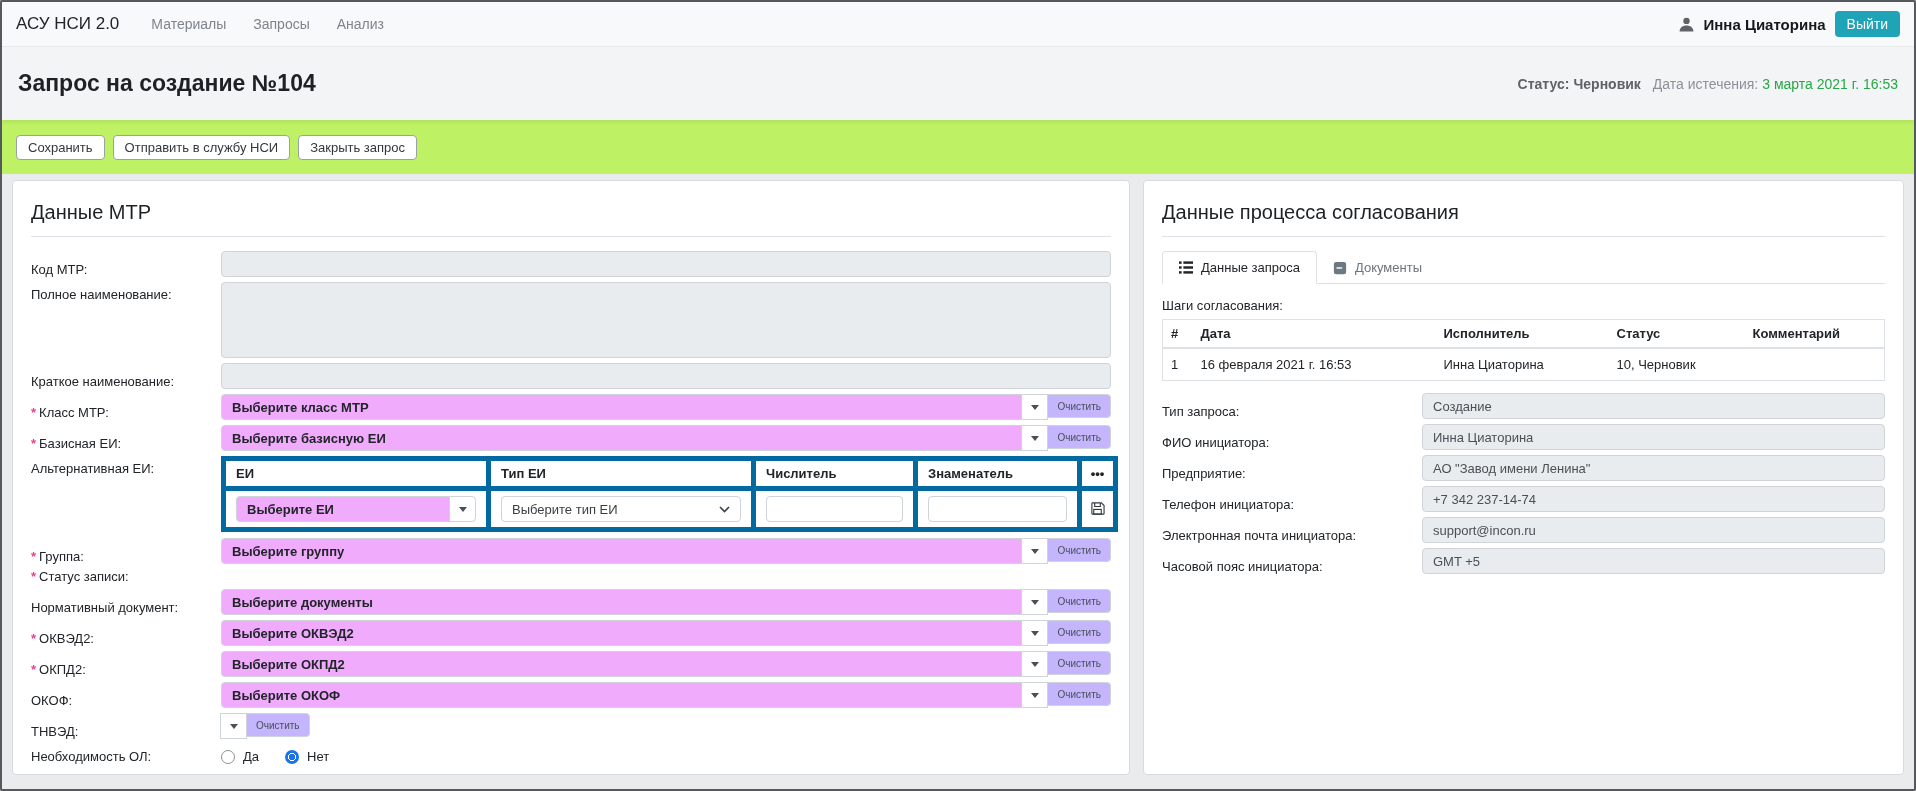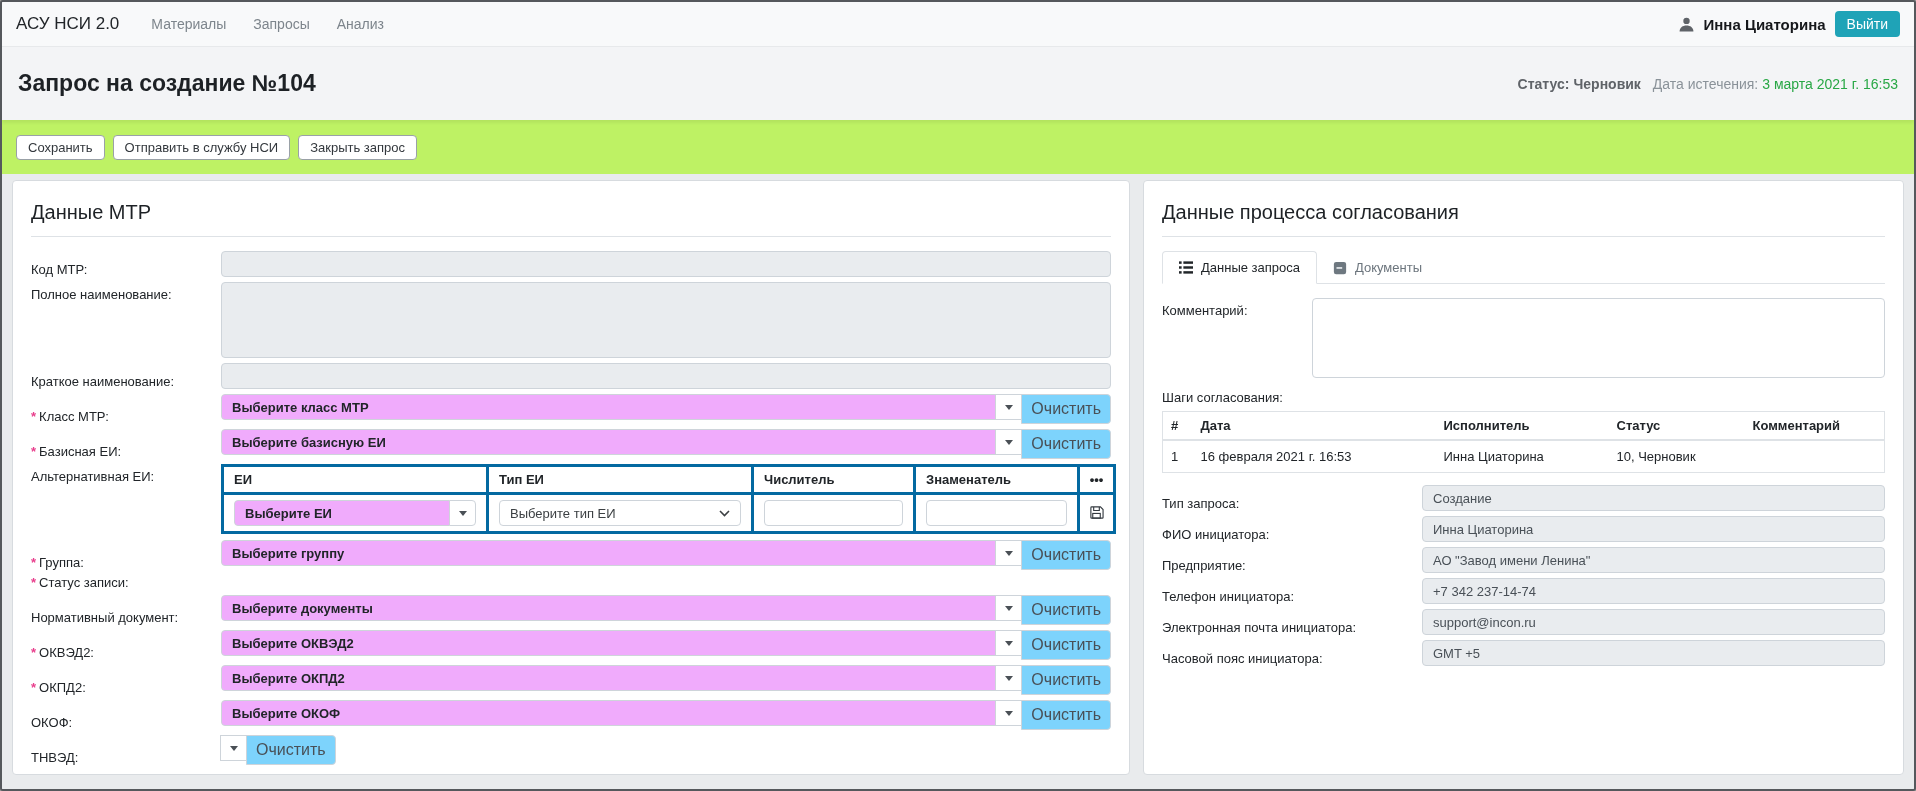--- a/index.html
+++ b/index.html
@@ -55,34 +55,34 @@
   .dis-area{height:76px;align-items:flex-start;padding-top:5px;}
 
   .igroup{display:flex;width:100%;}
   .dd-input{flex:1;min-width:0;height:26px;background:#f0abfc;border:1px solid #ced4da;
     border-radius:4px 0 0 4px;display:flex;align-items:center;padding:0 10px;
     font-size:13px;font-weight:700;color:#212529;cursor:pointer;}
   .caret-btn{width:27px;height:26px;flex:none;background:#fff;border:1px solid #ced4da;margin-left:-1px;
     display:flex;align-items:center;justify-content:center;padding:0;cursor:pointer;}
   .caret{width:0;height:0;border-left:4px solid transparent;border-right:4px solid transparent;
     border-top:5px solid #4a5056;}
-  .clear-btn{height:30px;flex:none;background:#7dd3fc;border:1px solid #ced4da;margin-left:-1px;
-    border-radius:0 4px 4px 0;font-size:16px;color:#495057;padding:0 9px;font-family:inherit;cursor:pointer;}
+  .clear-btn{height:24px;flex:none;background:#c4b5fd;border:1px solid #ced4da;margin-left:-1px;
+    border-radius:0 4px 4px 0;font-size:10px;color:#495057;padding:0 9px;font-family:inherit;cursor:pointer;}
 
   .sel{height:26px;background:#fff;border:1px solid #ced4da;border-radius:4px;
     display:flex;align-items:center;justify-content:space-between;padding:0 10px;font-size:13px;cursor:pointer;}
   .sel-text{font-weight:700;color:#212529;}
   .sel-text.normal{font-weight:400;color:#3c4043;}
 
   .text-input{height:26px;width:100%;background:#fff;border:1px solid #ced4da;border-radius:4px;
     font-family:inherit;font-size:13px;padding:0 8px;}
 
   
   .alt-table{width:100%;border-collapse:collapse;table-layout:fixed;}
-  .alt-table th,.alt-table td{border:3px solid #0369a1;padding:5px 10px;font-size:13px;text-align:left;vertical-align:middle;}
+  .alt-table th,.alt-table td{border:5px solid #0369a1;padding:5px 10px;font-size:13px;text-align:left;vertical-align:middle;}
   .alt-table th{font-weight:700;color:#212529;}
   .alt-table th.actions,.alt-table td.actions{text-align:center;padding:5px 3px;}
   .save-btn{background:none;border:none;padding:2px 3px;cursor:pointer;line-height:0;}
 
   
   .radio-group{display:flex;align-items:center;font-size:13px;}
   .radio{width:14px;height:14px;border-radius:50%;border:1px solid #8d9296;background:#fff;flex:none;}
   .radio.checked{border:none;
     background:radial-gradient(circle closest-side,#1a73e8 0 44%,#fff 45% 60%,#1a73e8 61% 100%);}
   .radio-label{margin-left:8px;}
@@ -324,20 +324,35 @@
         <div class="ctrl">
             <div class="igroup">
           <button class="caret-btn">
                 <span class="caret"></span>
               </button>
           <button class="clear-btn">Очистить</button>
         </div>
           </div>
       </div>
 
+      <div class="frow" style="margin-top:10px;">
+        <label class="flabel">Необходимость ОЛ:</label>
+        <div class="ctrl">
+          <div class="radio-group">
+            <span class="radio-opt">
+              <span class="radio"></span>
+              <span class="radio-label">Да</span>
+            </span>
+            <span class="radio-opt">
+              <span class="radio checked"></span>
+              <span class="radio-label">Нет</span>
+            </span>
+          </div>
+        </div>
+      </div>
     </section>
 
     <section class="card card-approval">
       <h2 class="card-title">Данные процесса согласования</h2>
       <hr class="card-divider">
 
       <div class="tabs">
         <div class="tab active">
           <svg width="14" height="13" viewBox="0 0 16 14" fill="#212529">
               <rect y="0" width="3" height="2.8"></rect>
@@ -351,26 +366,20 @@
         </div>
         <div class="tab inactive">
           <svg width="14" height="14" viewBox="0 0 16 16">
               <rect x="1" y="1" width="14" height="14" rx="2.5" fill="#6e7880"></rect>
               <rect x="4" y="7" width="6.5" height="1.9" fill="#e9ecef"></rect>
             </svg>
           <span>Документы</span>
         </div>
       </div>
 
-      <div class="frow top comment-row" style="margin-bottom:12px;">
-        <label class="flabel">Комментарий:</label>
-        <div class="ctrl">
-          <div class="comment-box"></div>
-        </div>
-      </div>
 
       <div class="steps-label">Шаги согласования:</div>
 
       <table class="steps-table">
         <colgroup>
             <col style="width:30px">
             <col style="width:243px">
             <col style="width:173px">
             <col style="width:136px">
             <col>

